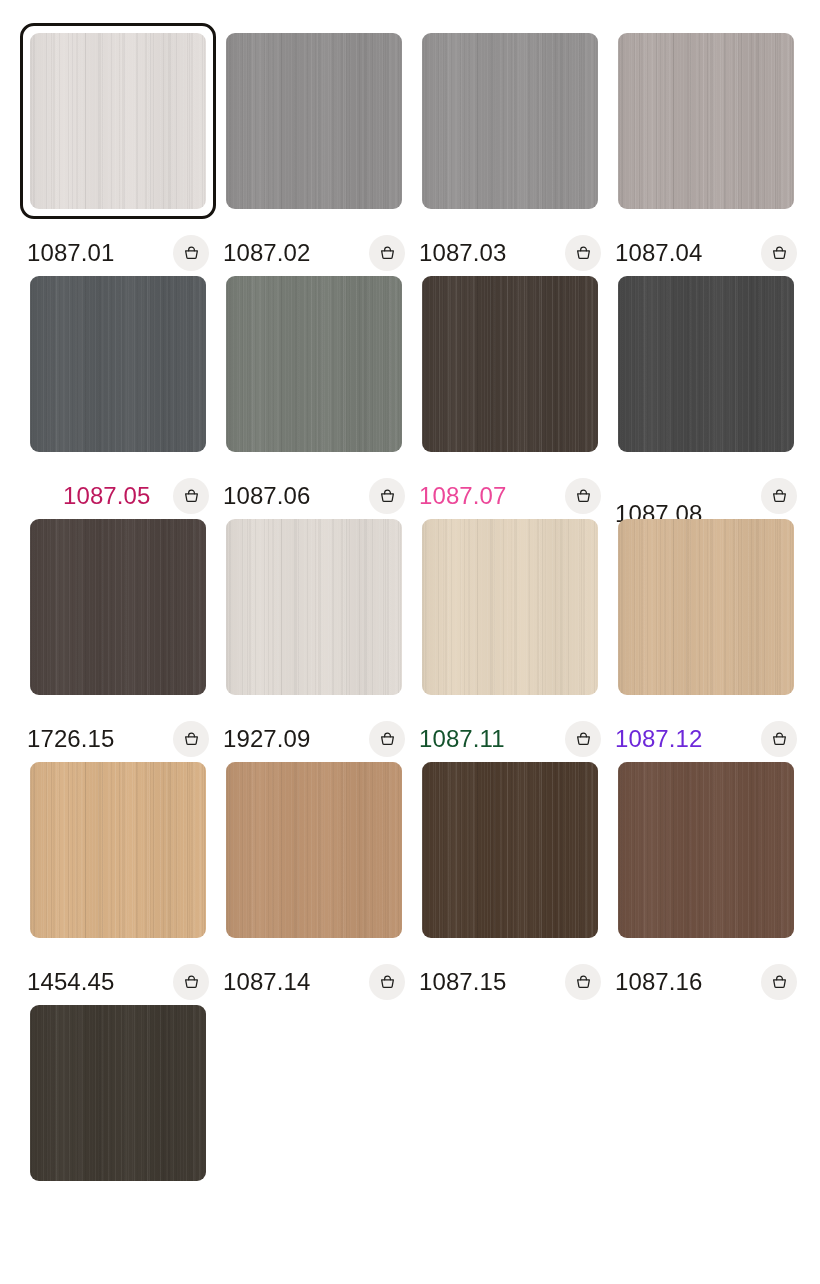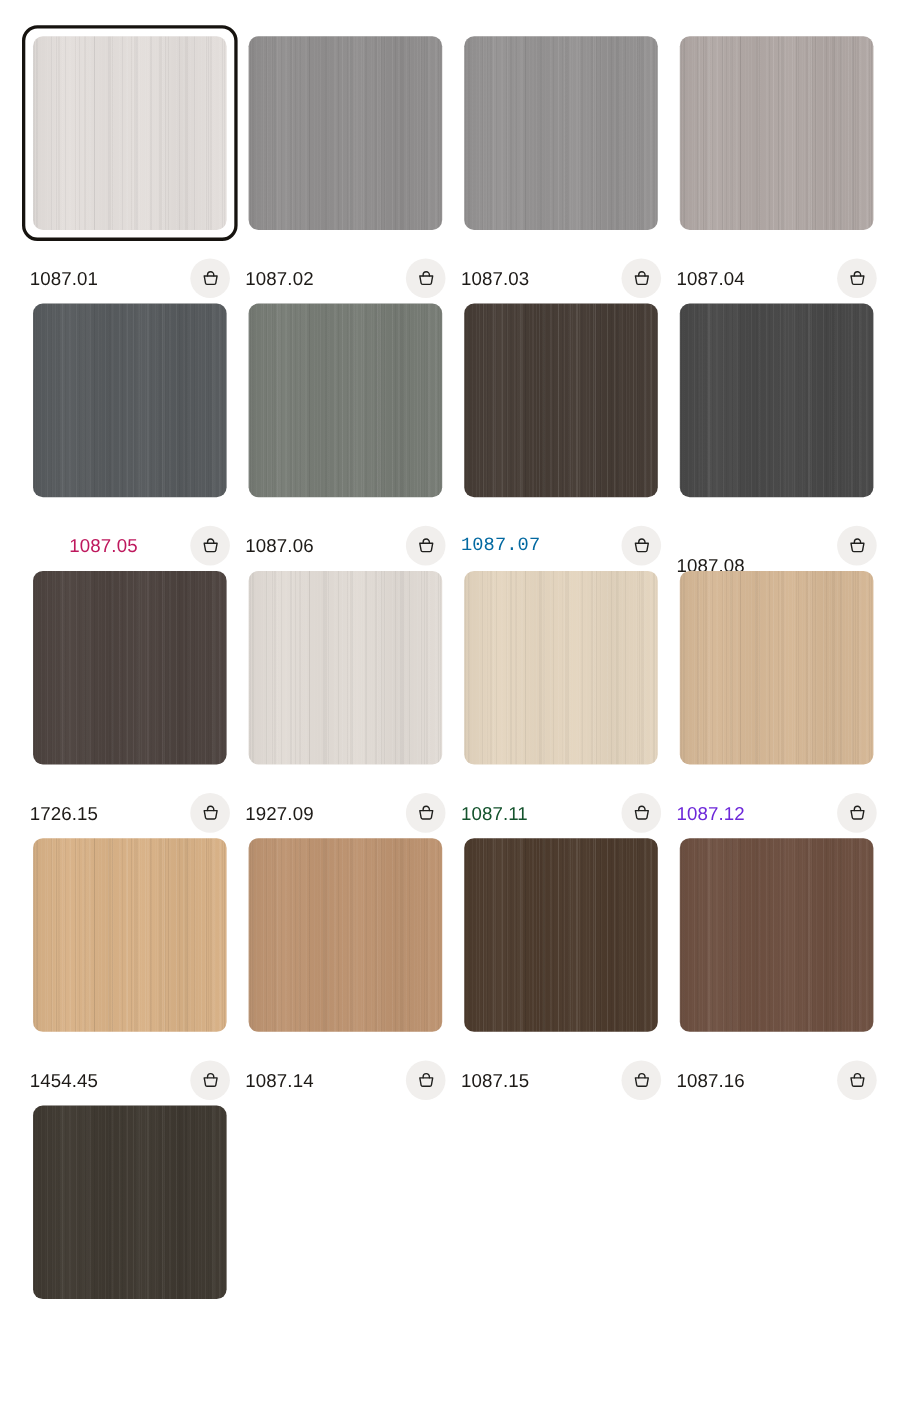--- a/index.html
+++ b/index.html
@@ -122,21 +122,21 @@
     width: 182px;
     height: 36px;
     margin-top: 23px;
   }
 
   .swatch-card.is-selected .caption {
     margin-top: 16px;
   }
 
   .swatch-label {
-    font-size: 17px;
+    font-size: 24px;
     line-height: 1;
     color: #1d1a17;
     letter-spacing: 0.1px;
     font-weight: 400;
     white-space: nowrap;
   }
 
   .cart-button {
     width: 36px;
     height: 36px;
@@ -267,21 +267,21 @@
         </button>
       </div>
     </div>
     <div class="swatch-card">
       <div class="tile-frame">
         <div class="tile" style="background: rgb(69, 59, 52); --grain: 0.95; opacity: 1;">
           <div style="position: absolute; inset: 0px; pointer-events: none; opacity: 0.95; background-image: repeating-linear-gradient(90deg, rgba(255, 255, 255, 0.09) 0px, rgba(255, 255, 255, 0.09) 1px, rgba(0, 0, 0, 0) 1px, rgba(0, 0, 0, 0) 4px, rgba(0, 0, 0, 0.07) 4px, rgba(0, 0, 0, 0.07) 5px, rgba(0, 0, 0, 0) 5px, rgba(0, 0, 0, 0) 11px, rgba(255, 255, 255, 0.05) 11px, rgba(255, 255, 255, 0.05) 12px, rgba(0, 0, 0, 0) 12px, rgba(0, 0, 0, 0) 17px);"></div>
         </div>
       </div>
       <div class="caption">
-        <span class="swatch-label" style="color: #0369a1; font-family: Liberation Mono, monospace;">1087.07</span>
+        <span class="swatch-label" style="color: #ec4899;">1087.07</span>
         <button class="cart-button" style="background: rgb(241, 239, 237);">
           <span style="display: flex;">
             <svg width="19" height="19" viewBox="0 0 24 24" fill="none">
               <path d="M8.4 8.6V7.4a3.6 3.6 0 0 1 7.2 0v1.2" stroke="#20201e" stroke-width="1.6" stroke-linecap="round"></path>
               <path d="M4.6 8.7h14.8l-1.5 8.2a1.7 1.7 0 0 1-1.7 1.4H7.8a1.7 1.7 0 0 1-1.7-1.4L4.6 8.7Z" stroke="#20201e" stroke-width="1.6" stroke-linejoin="round"></path>
             </svg>
           </span>
         </button>
       </div>
     </div>

